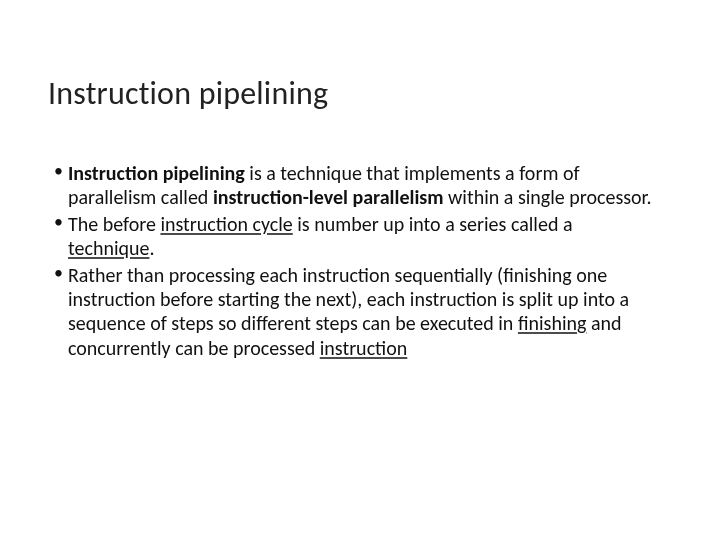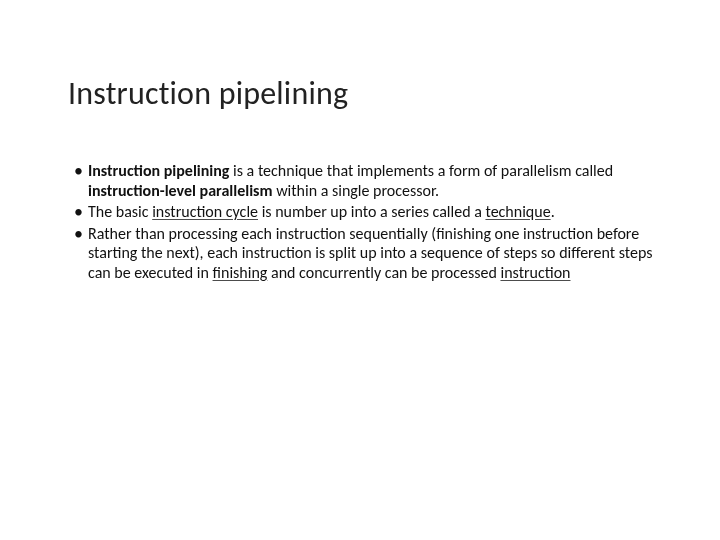--- a/index.html
+++ b/index.html
@@ -8,37 +8,37 @@
     width: 720px;
     height: 540px;
     background: #fff;
     font-family: Calibri, "Segoe UI", Arial, sans-serif;
     color: #000;
   }
   .slide {
     box-sizing: border-box;
     width: 720px;
     height: 540px;
-    padding: 60px 56px 40px 68px;
+    padding: 60px 56px 40px 48px;
   }
   .title {
     font-size: 32px;
     font-weight: 400;
     color: #222;
     margin: 14px 0 48px 0;
     letter-spacing: 0.2px;
   }
   ul.bullets {
     list-style: none;
     margin: 0;
     padding: 0 6px 0 6px;
   }
   ul.bullets > li {
     position: relative;
-    font-size: 16px;
+    font-size: 20px;
     line-height: 1.22;
     color: #111;
     padding-left: 14px;
     margin: 0 0 2px 0;
   }
   ul.bullets > li::before {
     content: "•";
     position: absolute;
     left: 0;
     top: 0;
@@ -52,16 +52,16 @@
     margin-top: 32px;
   }
 </style>
 </head>
 <body>
 
 <div class="slide">
   <h1 class="title">Instruction pipelining</h1>
   <ul class="bullets">
       <li><span class="b">Instruction pipelining</span><span> is a technique that implements a form of parallelism called </span><span class="b">instruction-level parallelism</span><span> within a single processor.</span></li>
-      <li><span>The basic </span><span class="u">instruction cycle</span><span> is number up into a series called a </span><span class="u">technique</span><span>.</span></li>
+      <li><span>The before </span><span class="u">instruction cycle</span><span> is number up into a series called a </span><span class="u">technique</span><span>.</span></li>
       <li><span>Rather than processing each instruction sequentially (finishing one instruction before starting the next), each instruction is split up into a sequence of steps so different steps can be executed in </span><span class="u">finishing</span><span> and concurrently can be processed </span><span class="u">instruction</span></li>
     </ul>
 </div>
 
 </body></html>

